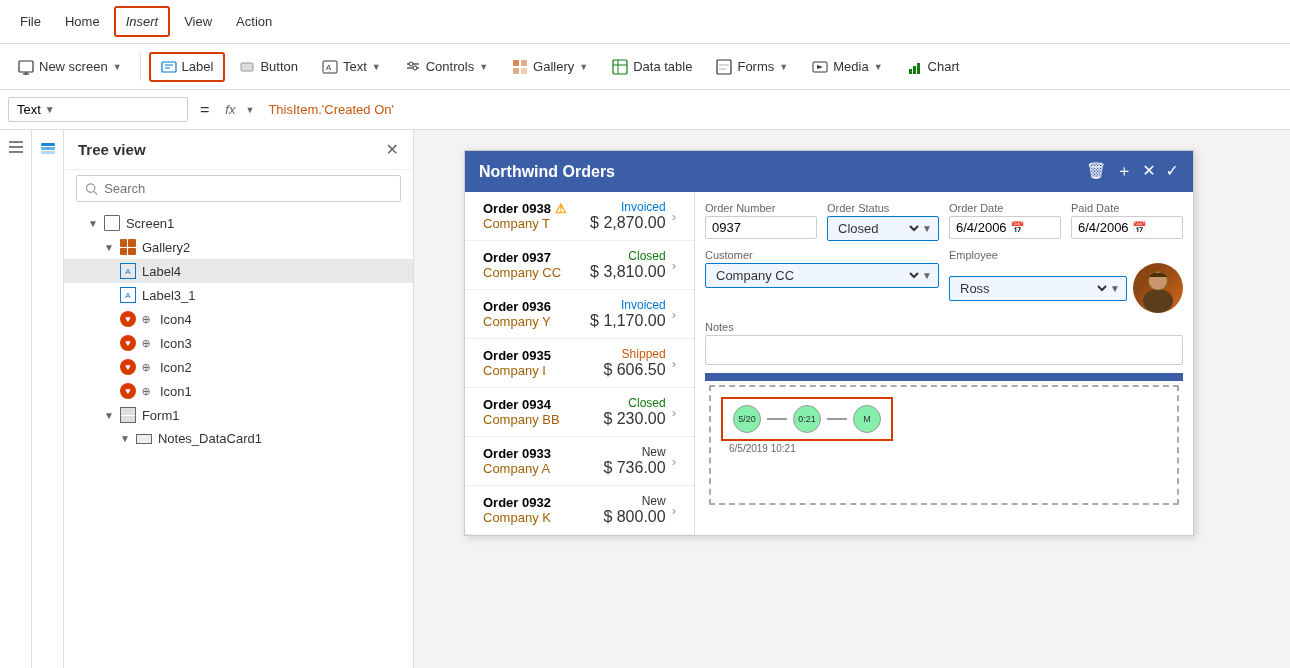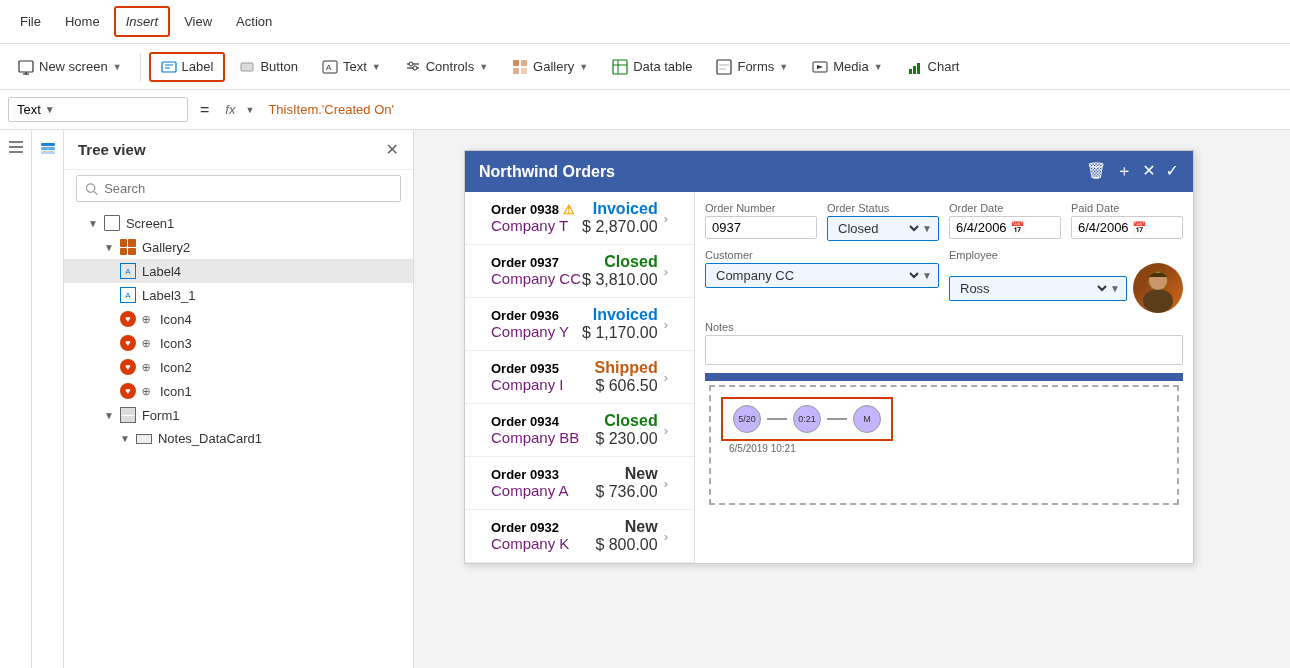--- a/index.html
+++ b/index.html
@@ -140,27 +140,27 @@
     .app-header-icons { display: flex; gap: 10px; }
     .app-header-icon { cursor: pointer; color: #fff; font-size: 16px; }
 
     
     .app-body { display: flex; }
 
     
     .gallery-list { width: 230px; border-right: 1px solid #ddd; }
     .gallery-item {
       display: flex; align-items: center; justify-content: space-between;
-      padding: 8px 26px; border-bottom: 1px solid #eee; cursor: pointer;
+      padding: 8px 18px; border-bottom: 1px solid #eee; cursor: pointer;
     }
     .gallery-item-left { flex: 1; }
     .gallery-item-order { font-weight: 700; font-size: 13px; display: flex; align-items: center; gap: 4px; }
-    .gallery-item-company { font-size: 15px; color: #701a75; }
+    .gallery-item-company { font-size: 13px; color: #a16207; }
     .gallery-item-right { text-align: right; }
-    .gallery-item-status { font-size: 16px; font-weight: 700; }
+    .gallery-item-status { font-size: 12px; font-weight: 400; }
     .gallery-item-status.invoiced { color: #0078d4; }
     .gallery-item-status.closed { color: #107c10; }
     .gallery-item-status.shipped { color: #c55a11; }
     .gallery-item-status.new-status { color: #333; }
     .gallery-item-amount { font-size: 16px; color: #333; }
     .gallery-arrow { color: #999; margin-left: 6px; }
 
     
     .detail-panel { flex: 1; padding: 10px; }
     .detail-row { display: flex; gap: 10px; margin-bottom: 8px; }
@@ -181,21 +181,21 @@
       border: 2px dashed #aaa; margin: 4px; padding: 10px;
       min-height: 120px; position: relative;
     }
     .timeline-selected-box {
       border: 2px solid #d83b01; display: inline-flex;
       align-items: center; padding: 6px 10px; gap: 6px;
       background: #fff; position: relative;
     }
     .timeline-node {
       width: 28px; height: 28px; border-radius: 50%;
-      border: 1px solid #999; background: #c4b5fd;
+      border: 1px solid #999; background: #86efac;
       display: flex; align-items: center; justify-content: center;
       font-size: 9px; color: #333; text-align: center;
     }
     .timeline-connector {
       width: 20px; height: 2px; background: #999;
     }
 
     .avatar {
       width: 50px; height: 50px; border-radius: 50%;
       background: linear-gradient(135deg, #8B4513 30%, #D2691E 100%);

